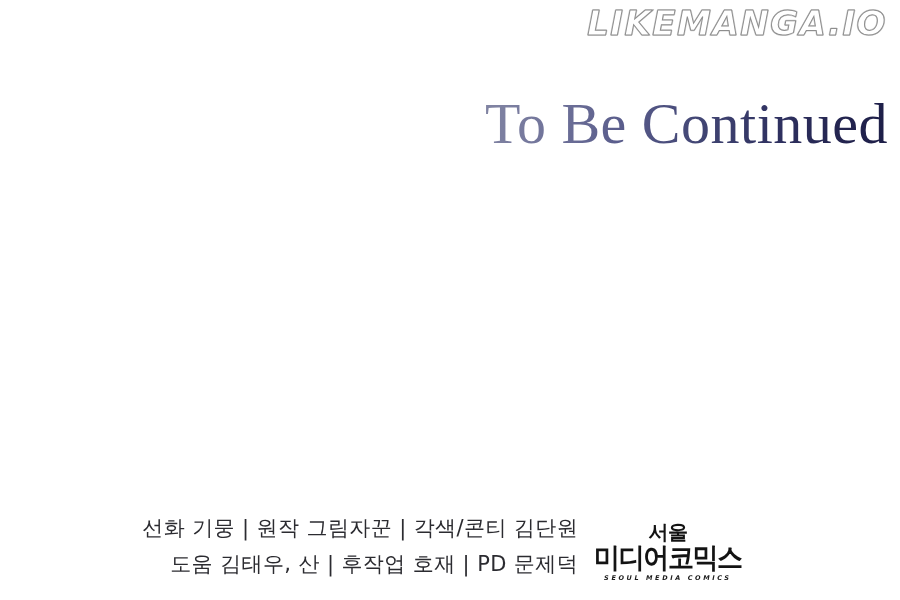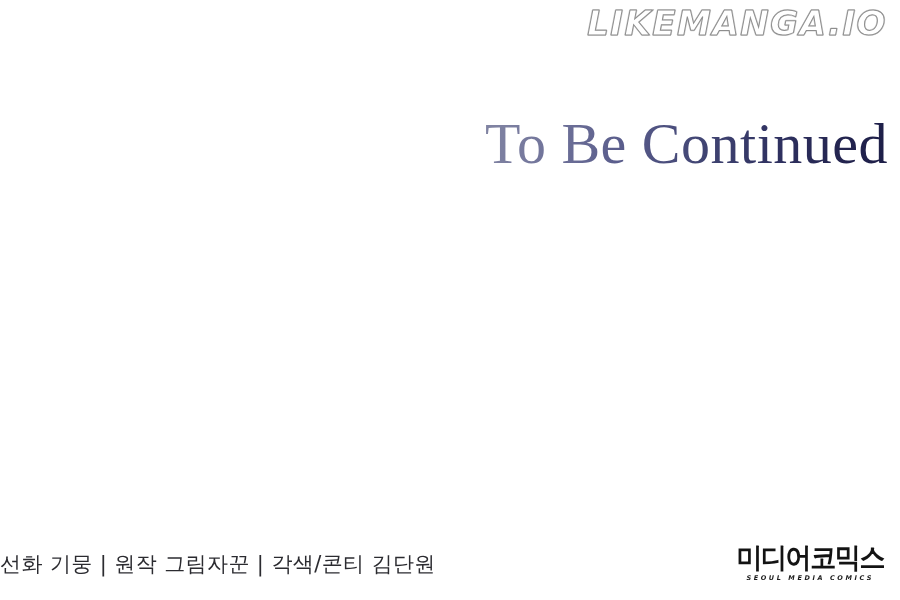--- a/index.html
+++ b/index.html
@@ -64,33 +64,32 @@
         #8285a3 0%,
         #74779c 14%,
         #5a5d8c 34%,
         #414573 54%,
         #2f3160 72%,
         #23244f 88%,
         #1d1e47 100%);
     -webkit-background-clip: text;
     background-clip: text;
     color: transparent;
-    margin-top: 20px;
     -webkit-text-fill-color: transparent;
   }
 
   
   #footer {
     position: absolute;
     left: 0;
     right: 16px;
     bottom: 16px;
     display: flex;
     align-items: flex-end;
-    justify-content: space-between;
+    justify-content: center;
     gap: 16px;
   }
 
   #credits {
     text-align: right;
     font-family: "DejaVu Sans", "Liberation Sans", sans-serif;
     font-size: 21px;
     font-weight: 500;
     line-height: 1.68;
     color: #2b2b30;
@@ -145,22 +144,24 @@
   <div id="watermark">LIKEMANGA.IO</div>
 
   <div id="title-wrap">
     <span id="title">To Be Continued</span>
   </div>
 
   <div id="footer">
 
     <div id="credits">
       <span class="credit-line">선화 기뭉 | 원작 그림자꾼 | 각색/콘티 김단원</span>
+      <span class="credit-line">도움 김태우, 산 | 후작업 호재 | PD 문제덕</span>
     </div>
 
     <div id="logo">
+      <span id="logo-top">서울</span>
       <span id="logo-main">미디어코믹스</span>
       <span id="logo-sub">SEOUL MEDIA COMICS</span>
     </div>
 
   </div>
 
 </div>
 
 </body></html>

